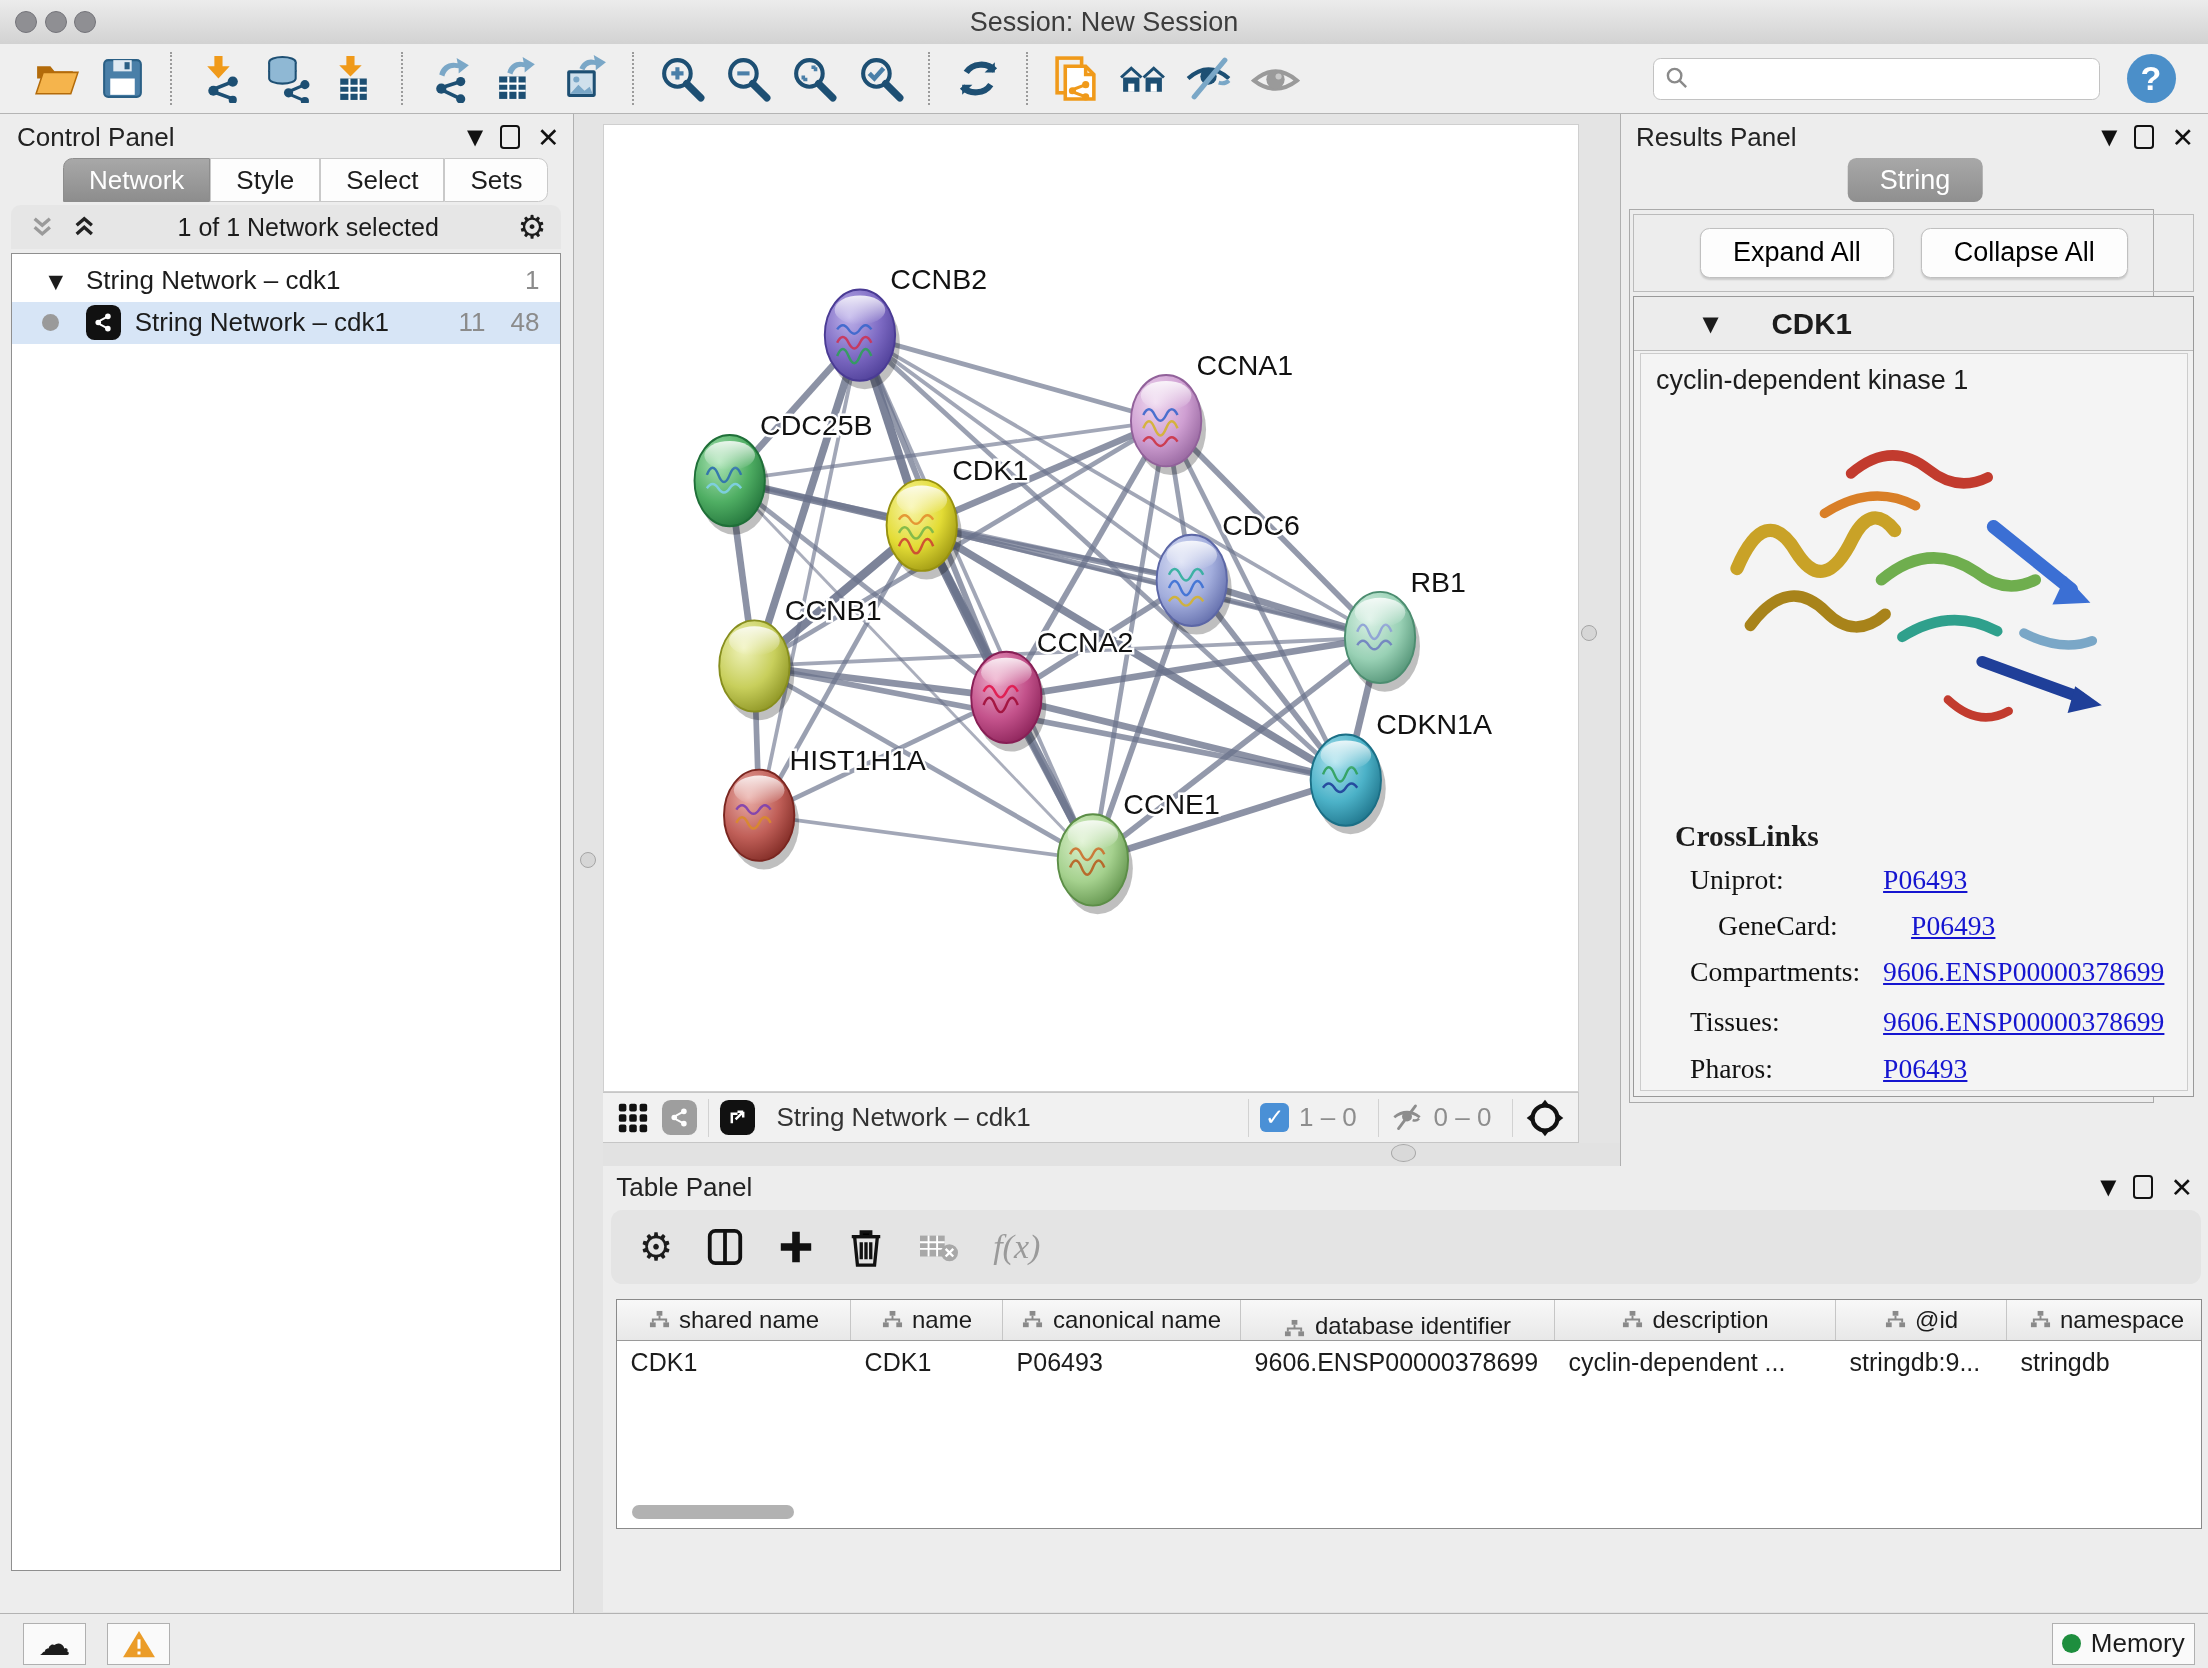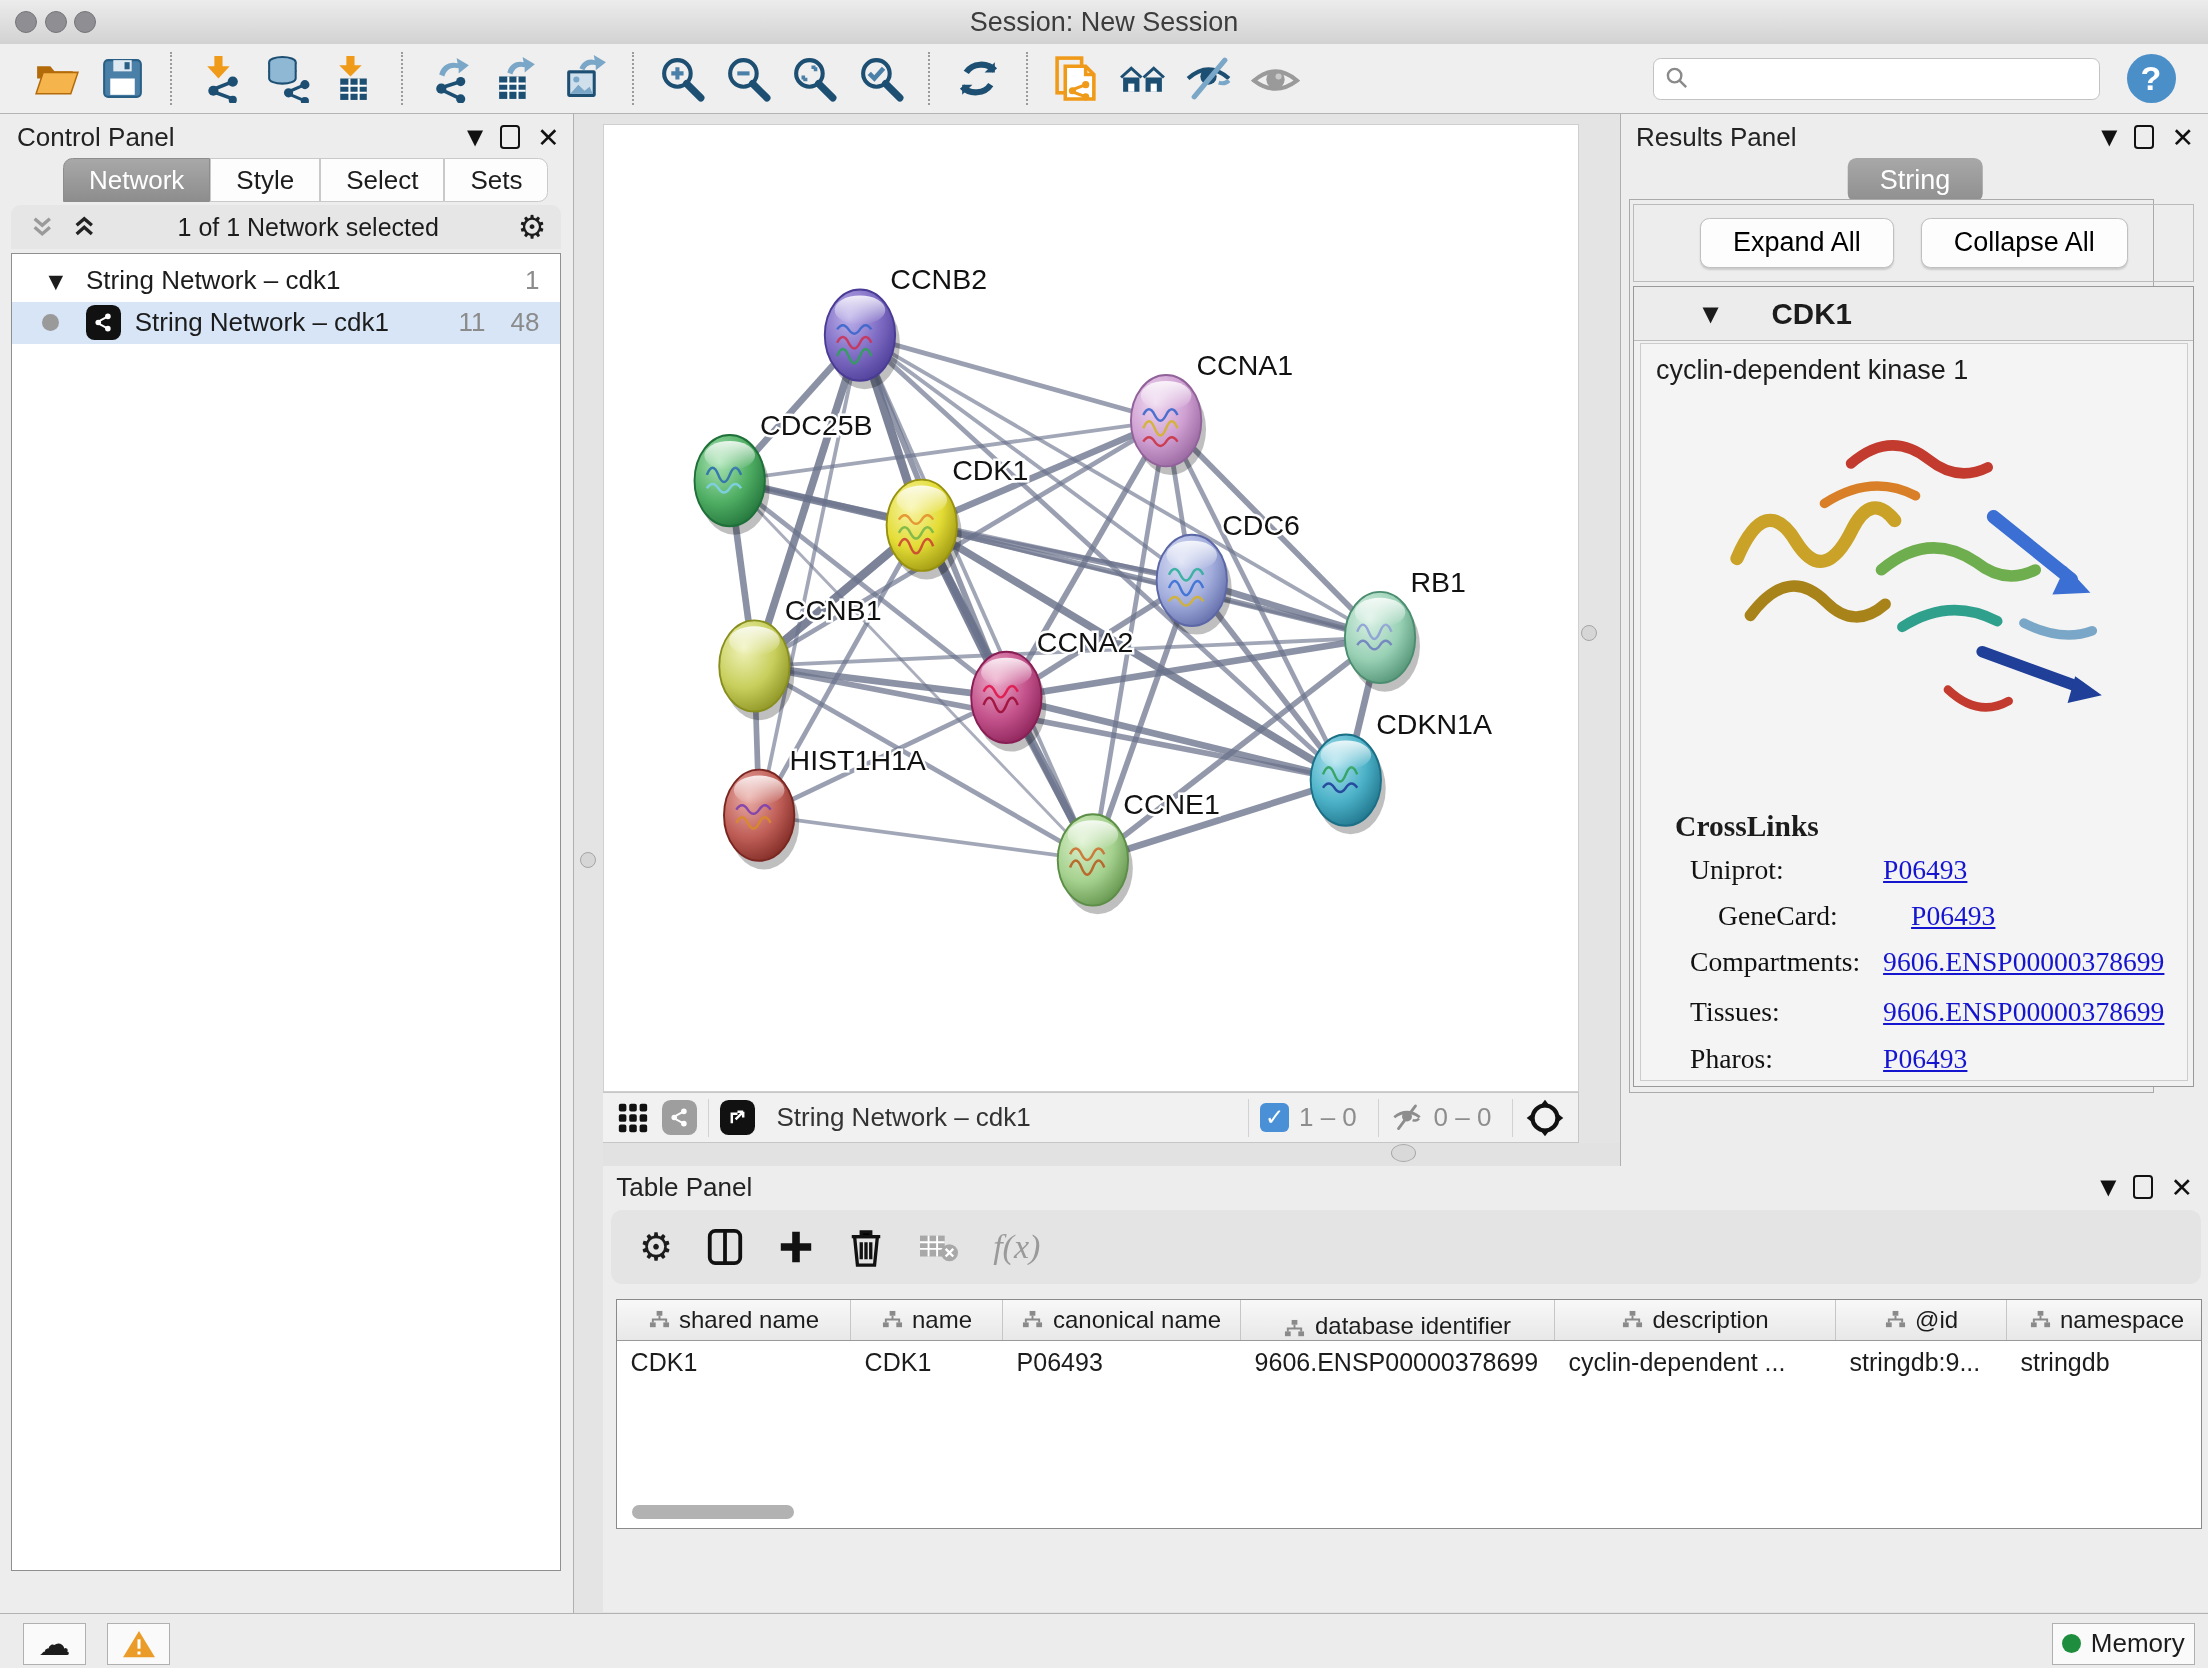--- a/index.html
+++ b/index.html
@@ -67,21 +67,21 @@
   .td-cell{display:flex;align-items:center;padding-left:13.3px;font-size:25px;flex:none;box-sizing:border-box}
   #tp-scroll{left:28.5px;top:339px;width:162px;height:14.3px;background:#b2b2b2;border-radius:7.6px}
   #tp-tabs{left:519px;top:384px;display:flex}
   #tp-tabs .tab{border-radius:0}
   #tp-tabs .tab:first-child{border-radius:9.5px 0 0 9.5px}
   #tp-tabs .tab:last-child{border-radius:0 9.5px 9.5px 0}
   
   #results-panel{left:1620px;top:114px;width:589px;height:1052px;background:#ededed;border-left:1px solid #b0b0b0;box-sizing:border-box}
   #rp-badge{left:50%;transform:translateX(-50%);top:44px;background:linear-gradient(#a8a8a8,#8f8f8f);
             color:#fff;font-size:27px;padding:6.7px 32px;border-radius:8.6px}
-  #rp-outer{left:7.6px;top:85px;width:525px;height:894px;border:1.9px solid #aaa;background:#ededed;box-sizing:border-box}
+  #rp-outer{left:7.6px;top:95px;width:525px;height:894px;border:1.9px solid #aaa;background:#ededed;box-sizing:border-box}
   #rp-buttons{left:3.8px;top:3.8px;width:561px;height:78px;border:1px solid #bbb;box-sizing:border-box;
               display:flex;align-items:center;justify-content:center;gap:27px}
   .rp-btn{background:#fdfdfd;border:1px solid #c0c0c0;border-radius:9.5px;font-size:27px;padding:8.6px 32px;
           box-shadow:0 1.9px 1.9px rgba(0,0,0,.15)}
   #rp-main{left:3.8px;top:86px;width:561px;height:801px;border:1px solid #999;background:#f1f1f1;box-sizing:border-box}
   #rp-head{height:53px;display:flex;align-items:center;background:#ececec;border-bottom:1px solid #bbb}
   #rp-inner{margin:1.9px 5.7px;height:736px;border:1px solid #ccc;background:#f4f4f4;position:relative;overflow:hidden}
   .serif{font-family:"Liberation Serif",serif}
   .xl-label{font-size:27.6px;color:#111}
   .xl-link{font-size:27.6px;color:#1515d0;text-decoration:underline}

